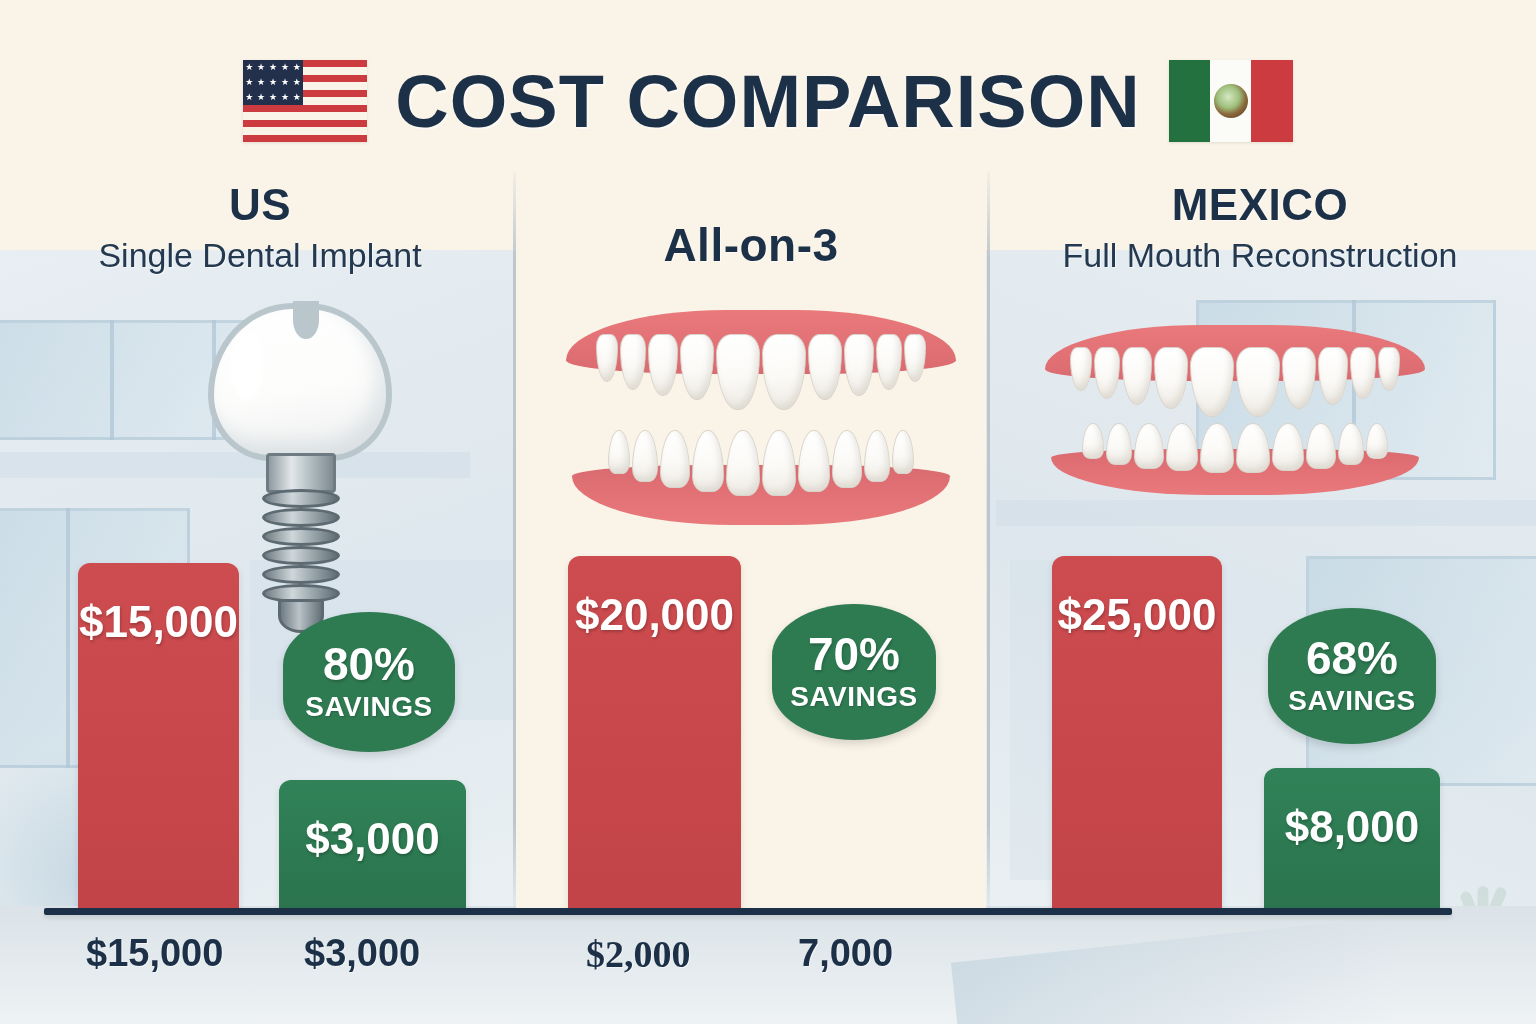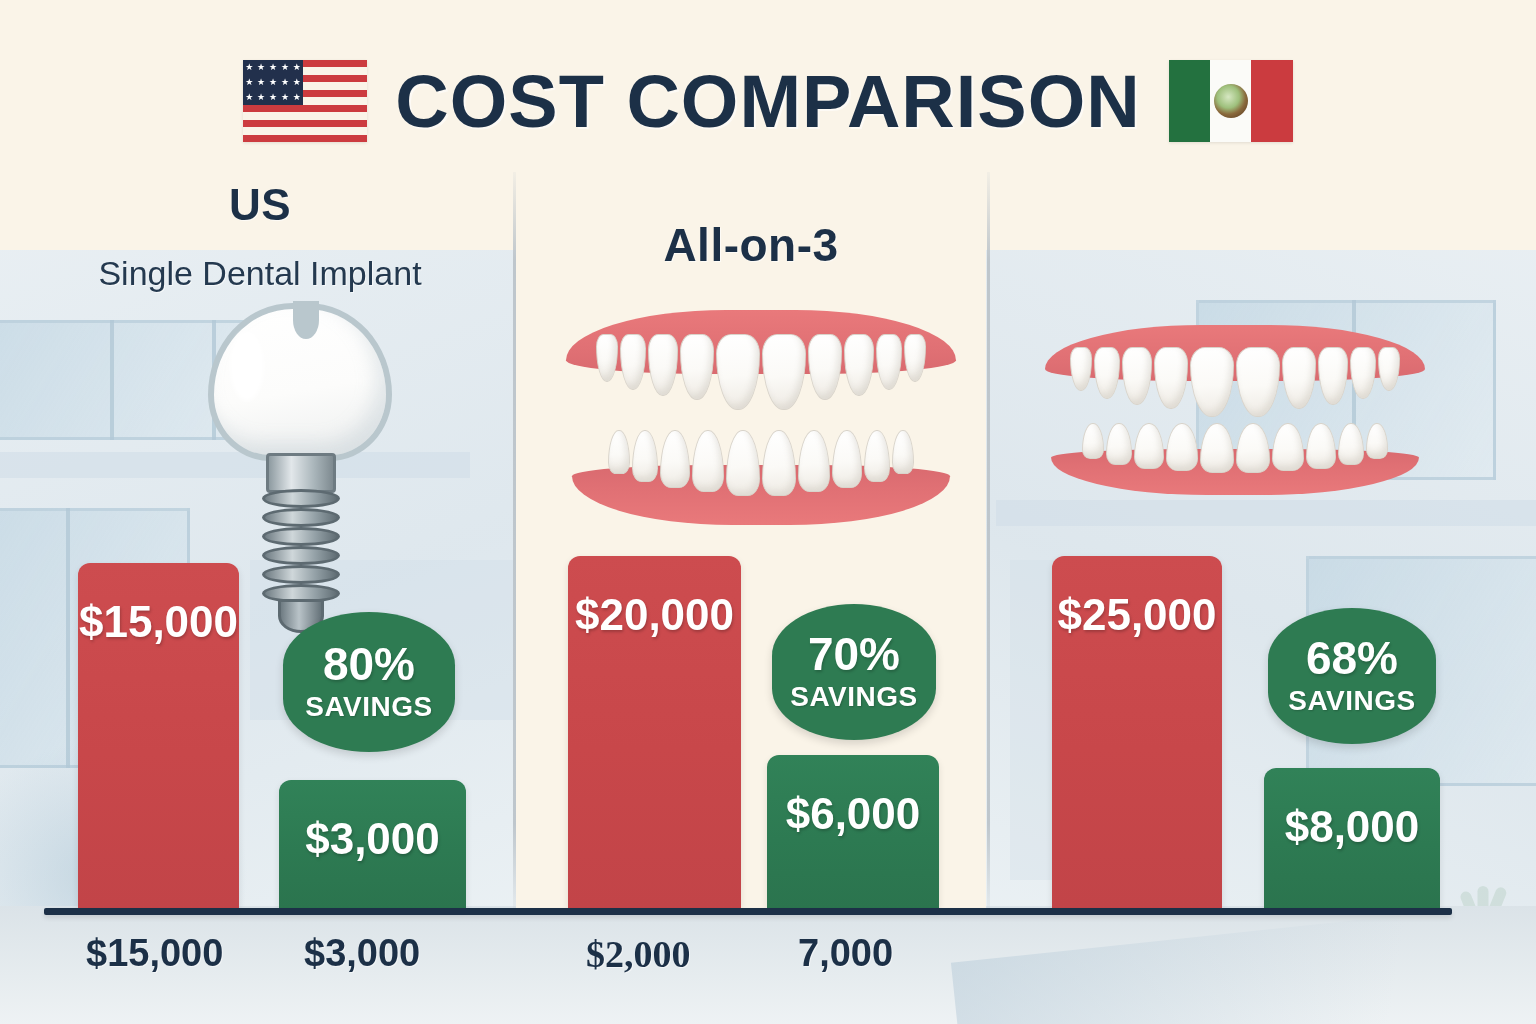--- a/index.html
+++ b/index.html
@@ -108,21 +108,21 @@
     background: radial-gradient(circle at 42% 38%, #d6e7c2 0%, #9ec07c 38%, #8a6a3d 60%, #6f4f2c 78%, #c9d8ae 100%);
   }
 
   
   .col-head { position: absolute; z-index: 10; text-align: center; }
   .col-country {
     font-size: 44px; font-weight: bold; color: #1c3047; letter-spacing: .5px;
     text-shadow: 1px 1px 0 rgba(255,255,255,.6);
   }
   .col-proc {
-    font-size: 34px; color: #24394f; margin-top: 24px; white-space: nowrap;
+    font-size: 34px; color: #24394f; margin-top: 6px; white-space: nowrap;
     text-shadow: 1px 1px 0 rgba(255,255,255,.6);
   }
   .col-center-title {
     position: absolute; z-index: 10; text-align: center;
     font-size: 46px; font-weight: bold; color: #1c3047; letter-spacing: .5px;
     text-shadow: 1px 1px 0 rgba(255,255,255,.6);
   }
 
   
   .illus { position: absolute; z-index: 8; }
@@ -294,20 +294,24 @@
     </div>
   </div>
 
   <div class="col-head" style="left:10px; top:180px; width:500px;">
     <div class="col-country">US</div>
     <div class="col-proc">Single Dental Implant</div>
   </div>
 
   <div class="col-center-title" style="left:516px; top:218px; width:470px;">All-on-3</div>
 
+  <div class="col-head" style="left:990px; top:180px; width:540px;">
+    <div class="col-country">MEXICO</div>
+    <div class="col-proc">Full Mouth Reconstruction</div>
+  </div>
 
   <div class="illus implant">
     <div class="crown"></div>
     <div class="abutment"></div>
     <div class="screw">
       <div class="thread" style="top:0px;"></div>
       <div class="thread" style="top:19px;"></div>
       <div class="thread" style="top:38px;"></div>
       <div class="thread" style="top:57px;"></div>
       <div class="thread" style="top:76px;"></div>
@@ -391,23 +395,20 @@
       <span class="bar-value">$3,000</span>
     </div>
     <div class="savings" style="left:283px; top:612px; width:172px; height:140px;">
       <span class="pct">80%</span>
       <span class="lbl">SAVINGS</span>
     </div>
 
     <div class="bar red" style="left:568px; width:173px; height:352px;">
       <span class="bar-value">$20,000</span>
     </div>
-    <div class="bar green" style="left:767px; width:172px; height:153px;">
-      <span class="bar-value">$6,000</span>
-    </div>
     <div class="savings" style="left:772px; top:604px; width:164px; height:136px;">
       <span class="pct">70%</span>
       <span class="lbl">SAVINGS</span>
     </div>
 
     <div class="bar red" style="left:1052px; width:170px; height:352px;">
       <span class="bar-value">$25,000</span>
     </div>
     <div class="bar green" style="left:1264px; width:176px; height:140px;">
       <span class="bar-value">$8,000</span>

